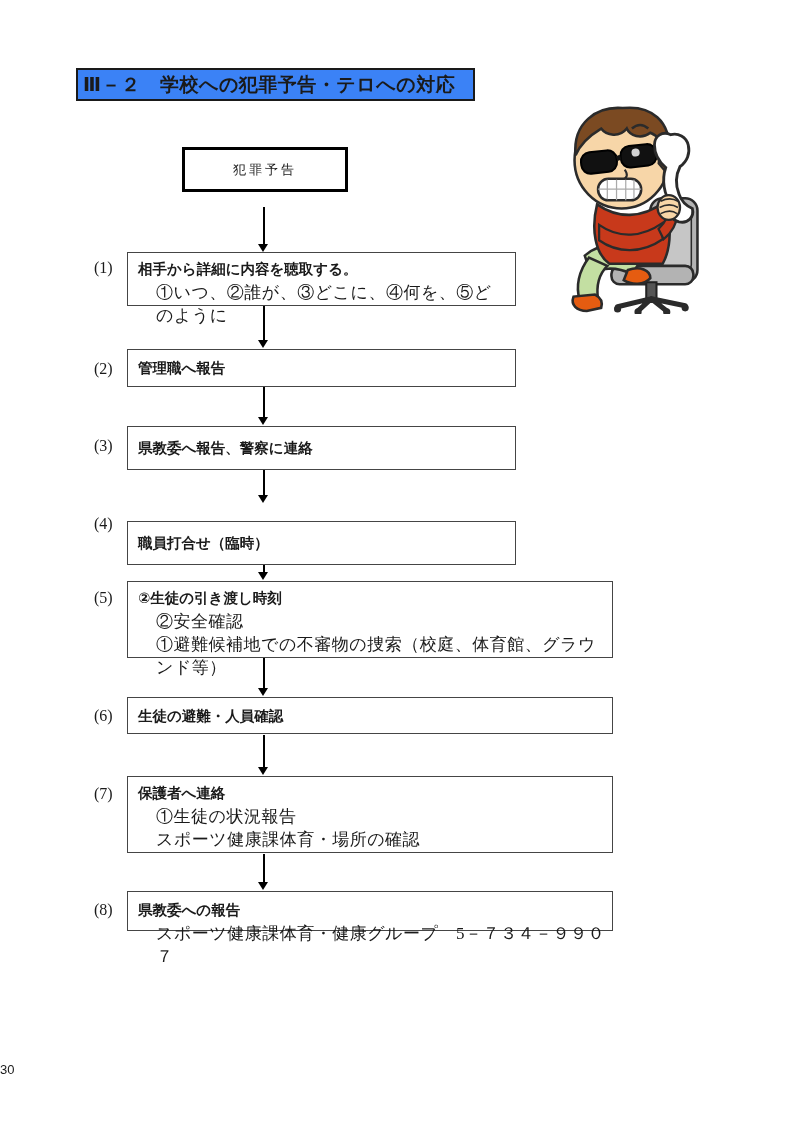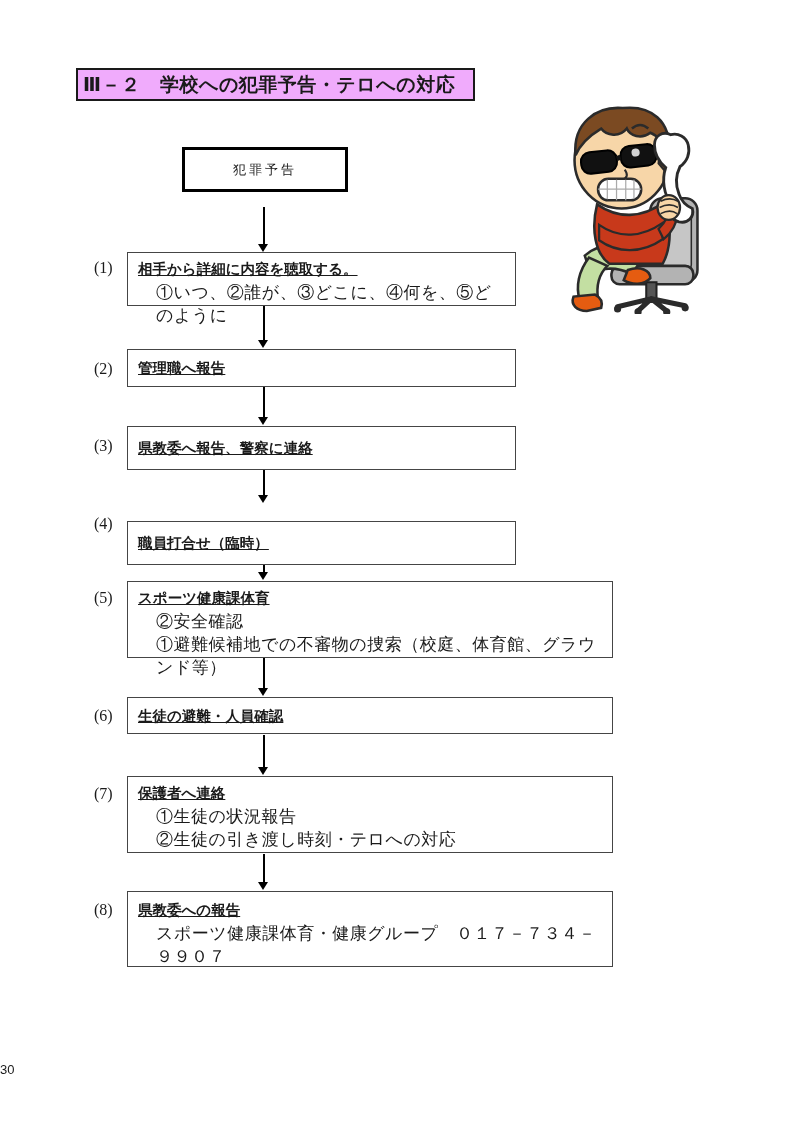--- a/index.html
+++ b/index.html
@@ -13,21 +13,21 @@
     color:#1a1a1a;
     overflow:hidden;
   }
 
   
   .doc-title{
     position:absolute; left:76px; top:68px; width:399px; height:33px;
     border:2px solid #1a1a1a;
     font-weight:bold; font-size:19px; line-height:29px;
     padding-left:5px; letter-spacing:0.5px;
-    background:#f0abfc;
+    background:#3b82f6;
   }
 
   
   .start-box{
     position:absolute; left:182px; top:147px; width:166px; height:45px;
     border:3px solid #000;
     display:flex; align-items:center; justify-content:center;
     font-size:13px; letter-spacing:3px; font-weight:500;
   }
 
@@ -54,21 +54,20 @@
     position:absolute; left:127px; background:#fff;
     border:1.5px solid #454545;
   }
   .flow-box.narrow{ width:389px; }
   .flow-box.wide{ width:486px; }
   .flow-box.center{ display:flex; align-items:center; }
   .flow-box.center .box-title{ padding-top:0; }
   .box-title{
     font-weight:bold; font-size:14.5px; line-height:24px;
     padding:4px 8px 0 10px;
-    text-decoration:underline;
   }
   .box-line{
     font-family:"Liberation Serif","DejaVu Serif",serif;
     font-size:17px; line-height:23px;
     padding:0 6px 0 28px; letter-spacing:0.5px;
   }
 
   
   .illustration{ position:absolute; left:568px; top:104px; width:136px; height:210px; }
 
@@ -192,38 +191,38 @@
     <div class="box-title">県教委へ報告、警察に連絡</div>
   </div>
 
   <div class="step-no" style="top:514px">(4)</div>
   <div class="flow-box narrow center" style="top:521px;height:44px">
     <div class="box-title">職員打合せ（臨時）</div>
   </div>
 
   <div class="step-no" style="top:588px">(5)</div>
   <div class="flow-box wide" style="top:581px;height:77px">
-    <div class="box-title">スポーツ健康課体育</div>
+    <div class="box-title">②生徒の引き渡し時刻</div>
     <div class="box-line">②安全確認</div>
     <div class="box-line">①避難候補地での不審物の捜索（校庭、体育館、グラウンド等）</div>
   </div>
 
   <div class="step-no" style="top:706px">(6)</div>
   <div class="flow-box wide center" style="top:697px;height:37px">
     <div class="box-title">生徒の避難・人員確認</div>
   </div>
 
   <div class="step-no" style="top:784px">(7)</div>
   <div class="flow-box wide" style="top:776px;height:77px">
     <div class="box-title">保護者へ連絡</div>
     <div class="box-line">①生徒の状況報告</div>
-    <div class="box-line">②生徒の引き渡し時刻・テロへの対応</div>
+    <div class="box-line">スポーツ健康課体育・場所の確認</div>
   </div>
 
   <div class="step-no" style="top:900px">(8)</div>
-  <div class="flow-box wide" style="top:891px;height:76px">
+  <div class="flow-box wide" style="top:891px;height:40px">
     <div class="box-title" style="padding-top:6px">県教委への報告</div>
-    <div class="box-line">スポーツ健康課体育・健康グループ　０１７－７３４－９９０７</div>
+    <div class="box-line">スポーツ健康課体育・健康グループ　5－７３４－９９０７</div>
   </div>
 
   <div class="page-number">30</div>
 
 </div>
 
 </body></html>

